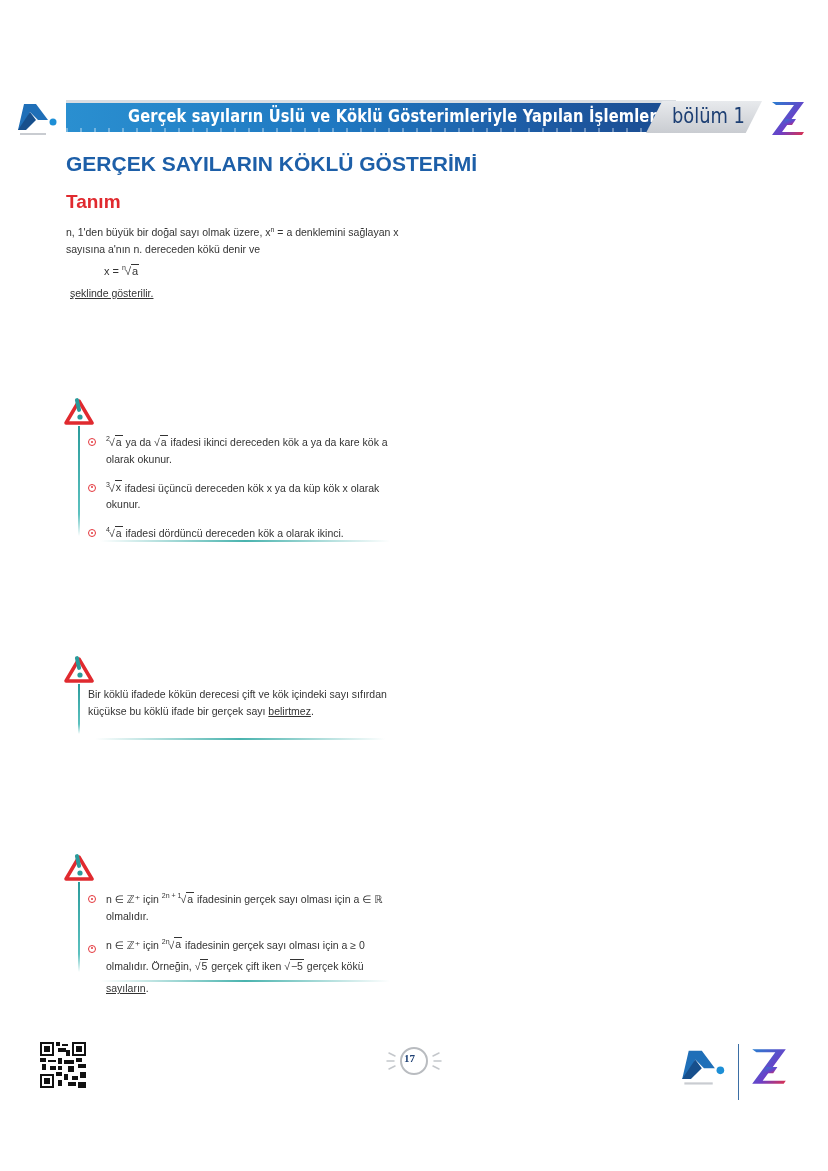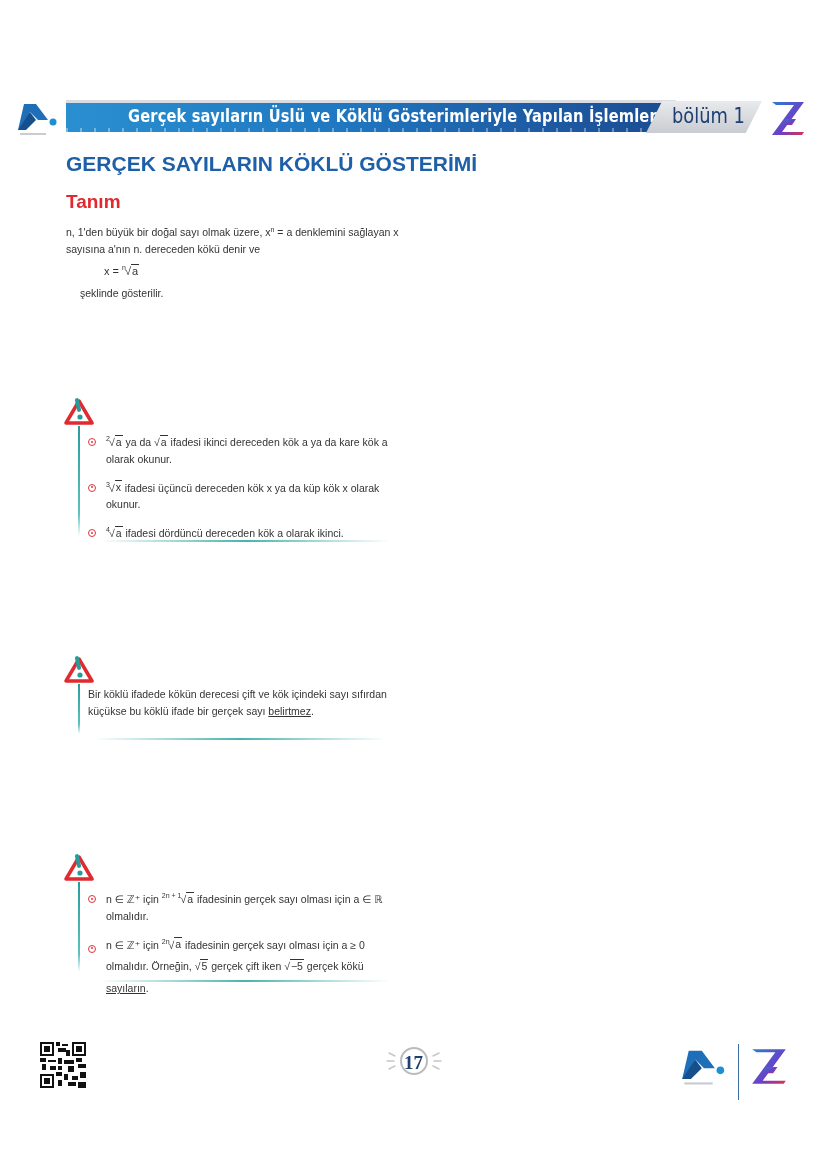--- a/index.html
+++ b/index.html
@@ -25,40 +25,40 @@
     font-family:"DejaVu Sans", sans-serif; transform:scaleX(0.85); transform-origin:left center;
     white-space:nowrap; }
   .brand-z { left:768px; top:99px; width:40px; height:38px; }
 
   
   .section-title { left:66px; top:152px; font-size:21px; font-weight:bold; color:#1d5fa8; white-space:nowrap; }
   .def-title { left:66px; top:191px; font-size:19px; font-weight:bold; color:#e02a2f; }
   .body-text { font-size:10.5px; line-height:17px; color:#333333; }
   .def-p1 { left:66px; top:220px; width:340px; }
   .def-formula { left:104px; top:259px; font-size:11px; }
-  .def-p2 { left:80px; top:285px; }
+  .def-p2 { left:70px; top:285px;text-decoration:underline; }
 
   
   .warn-icon { width:30px; height:28px; }
   .warn-line { width:2px; background:linear-gradient(180deg,#2a9b9b,#5cc1bf 80%,rgba(92,193,191,0)); }
   .warn-rule { height:2px; background:linear-gradient(90deg,rgba(120,200,200,0),#49b3ae 50%,rgba(120,200,200,0)); }
   .bullet { width:8px; height:8px; border-radius:50%; border:1.5px solid #e4373d; box-sizing:border-box;
     display:inline-block; position:relative; }
   .bullet::after { content:""; position:absolute; left:1.5px; top:1.5px; width:2px; height:2px;
     background:#e4373d; border-radius:50%; }
   .item { display:flex; gap:10px; align-items:flex-start; }
   .item .bwrap { padding-top:4px; }
   .root-idx { font-size:7px; vertical-align:super; margin-right:-1px; }
   .sqrt { border-top:1px solid #333; padding:0 1px; }
   u { text-decoration:underline; }
 
   
   .qr { left:40px; top:1042px; width:46px; height:46px; }
   .page-badge { left:384px; top:1046px; width:60px; height:30px; }
-  .page-num { left:404px; top:1052px; font-size:19px; color:#1d3f73; font-weight:bold;
+  .page-num { left:404px; top:1052px; font-size:11px; color:#1d3f73; font-weight:bold;
     font-family:"Liberation Serif", serif; }
   .footer-logo { left:680px; top:1046px; width:48px; height:40px; }
   .footer-divider { left:738px; top:1044px; width:1px; height:56px; background:#3b6ea5; }
   .footer-z { left:748px; top:1046px; width:42px; height:40px; }
 </style>
 </head>
 <body>
 
 <div class="abs header-logo">
   <svg width="44" height="36" viewBox="0 0 44 36">

